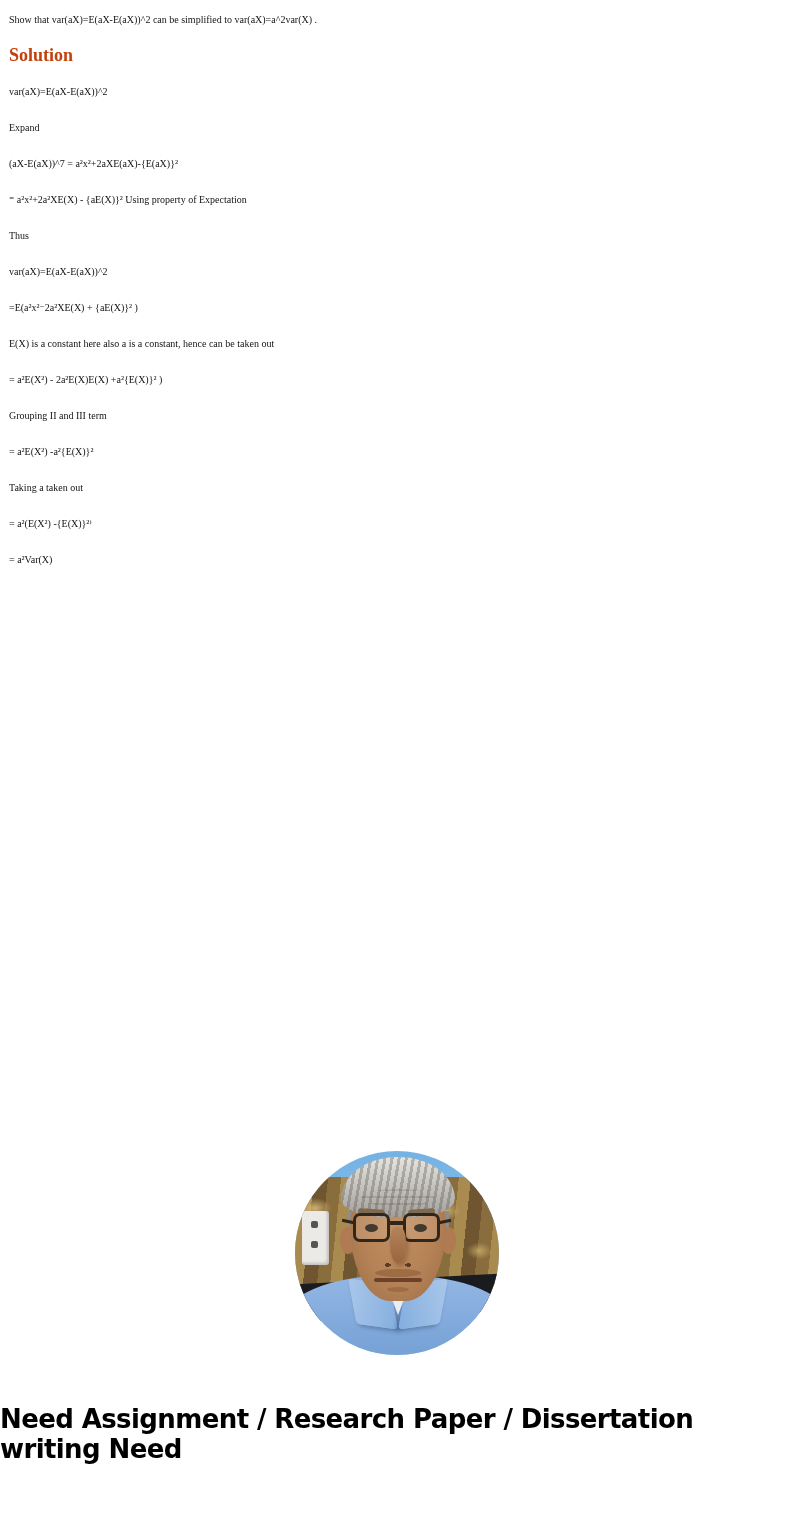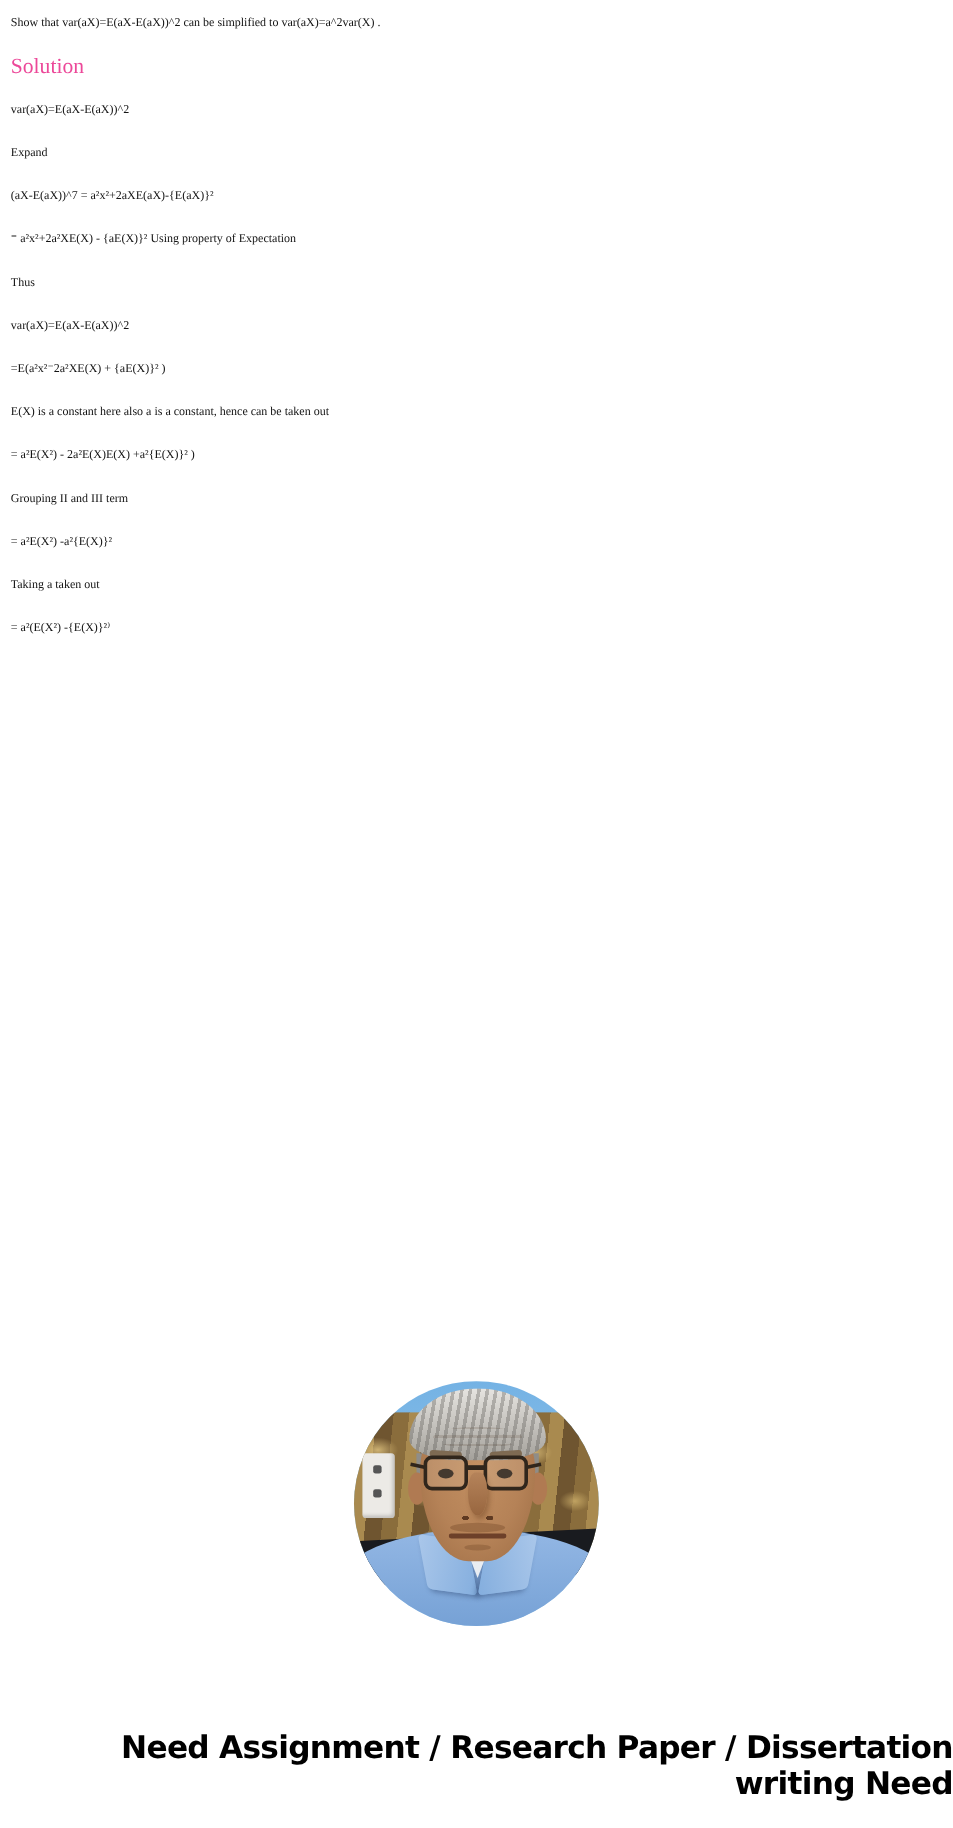--- a/index.html
+++ b/index.html
@@ -17,22 +17,22 @@
   .doc { padding: 9px 20px 0 9px; }
   .doc p {
     margin: 15px 0;
     font-size: 10px;
     line-height: 21px;
     white-space: pre-wrap;
   }
   .doc p:first-child { margin-top: 0; }
   .doc p.heading {
     font-size: 18px;
-    font-weight: normal;
-    color: #ec4899;
+    font-weight: bold;
+    color: #c2410c;
     margin-top: 13px;
   }
 
   
   .avatar {
     position: absolute; left: 295px; top: 1151px;
     width: 204px; height: 204px;
     border-radius: 50%; overflow: hidden;
     background: linear-gradient(#74b2e4, #a3d0ee);
   }
@@ -161,22 +161,22 @@
     left: 79px; top: 127px; width: 48px; height: 4px;
     background: #6d4029; border-radius: 2px;
   }
   .av-chin {
     left: 92px; top: 136px; width: 22px; height: 5px;
     background: rgba(90,50,25,.25); border-radius: 50%;
   }
 
   
   .footer {
-    position: absolute; top: 1442px; left: 0; width: 794px;
-    text-align: right;
+    position: absolute; top: 1404px; left: 0; width: 794px;
+    text-align: left;
     font-family: "DejaVu Sans", "Liberation Sans", sans-serif;
     font-weight: bold;
     font-size: 26px; line-height: 30px;
     letter-spacing: -0.6px;
     color: #000;
   }
 </style>
 </head>
 <body>
 
@@ -189,20 +189,21 @@
   <p>⁼ a²x²+2a²XE(X) - {aE(X)}² Using property of Expectation</p>
   <p>Thus</p>
   <p>var(aX)=E(aX-E(aX))^2</p>
   <p>=E(a²x²⁻2a²XE(X) + {aE(X)}² )</p>
   <p>E(X) is a constant here also a is a constant, hence can be taken out</p>
   <p>= a²E(X²) - 2a²E(X)E(X) +a²{E(X)}² )</p>
   <p>Grouping II and III term</p>
   <p>= a²E(X²) -a²{E(X)}²</p>
   <p>Taking a taken out</p>
   <p>= a²(E(X²) -{E(X)}²⁾</p>
+  <p>= a²Var(X)</p>
 </div>
 
 <div class="avatar">
   <div class="av-curtain"></div>
   <div class="av-plate"></div>
   <div class="av-band"></div>
   <div class="av-side-l"></div>
   <div class="av-side-r"></div>
   <div class="av-ear-l"></div>
   <div class="av-ear-r"></div>

